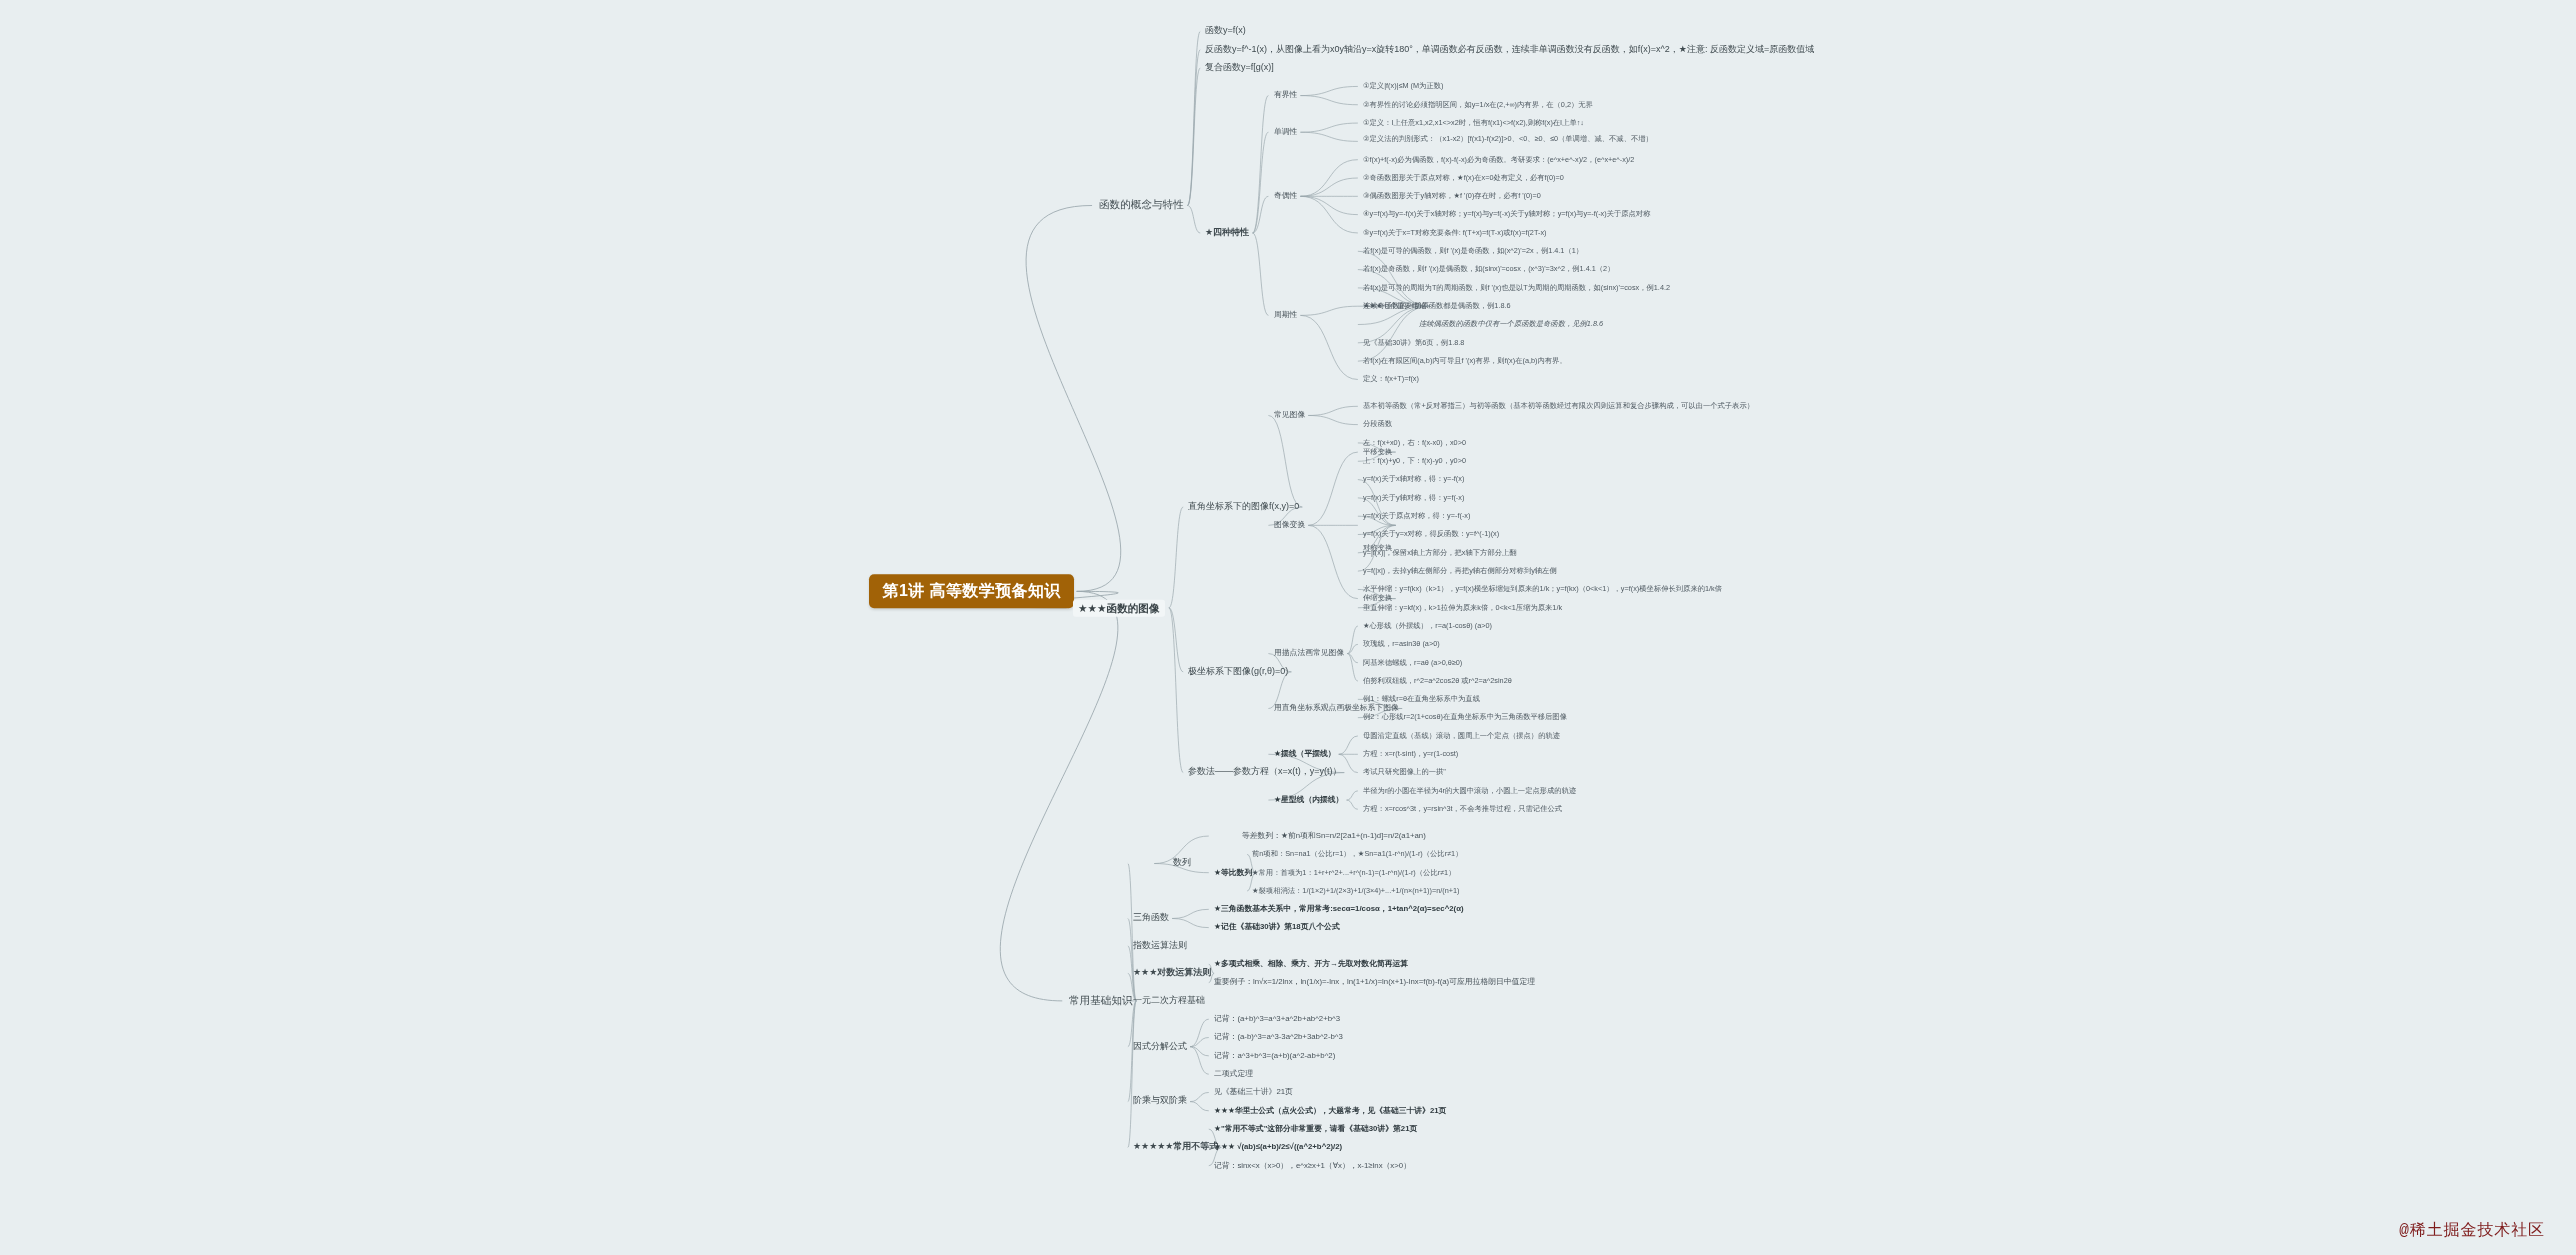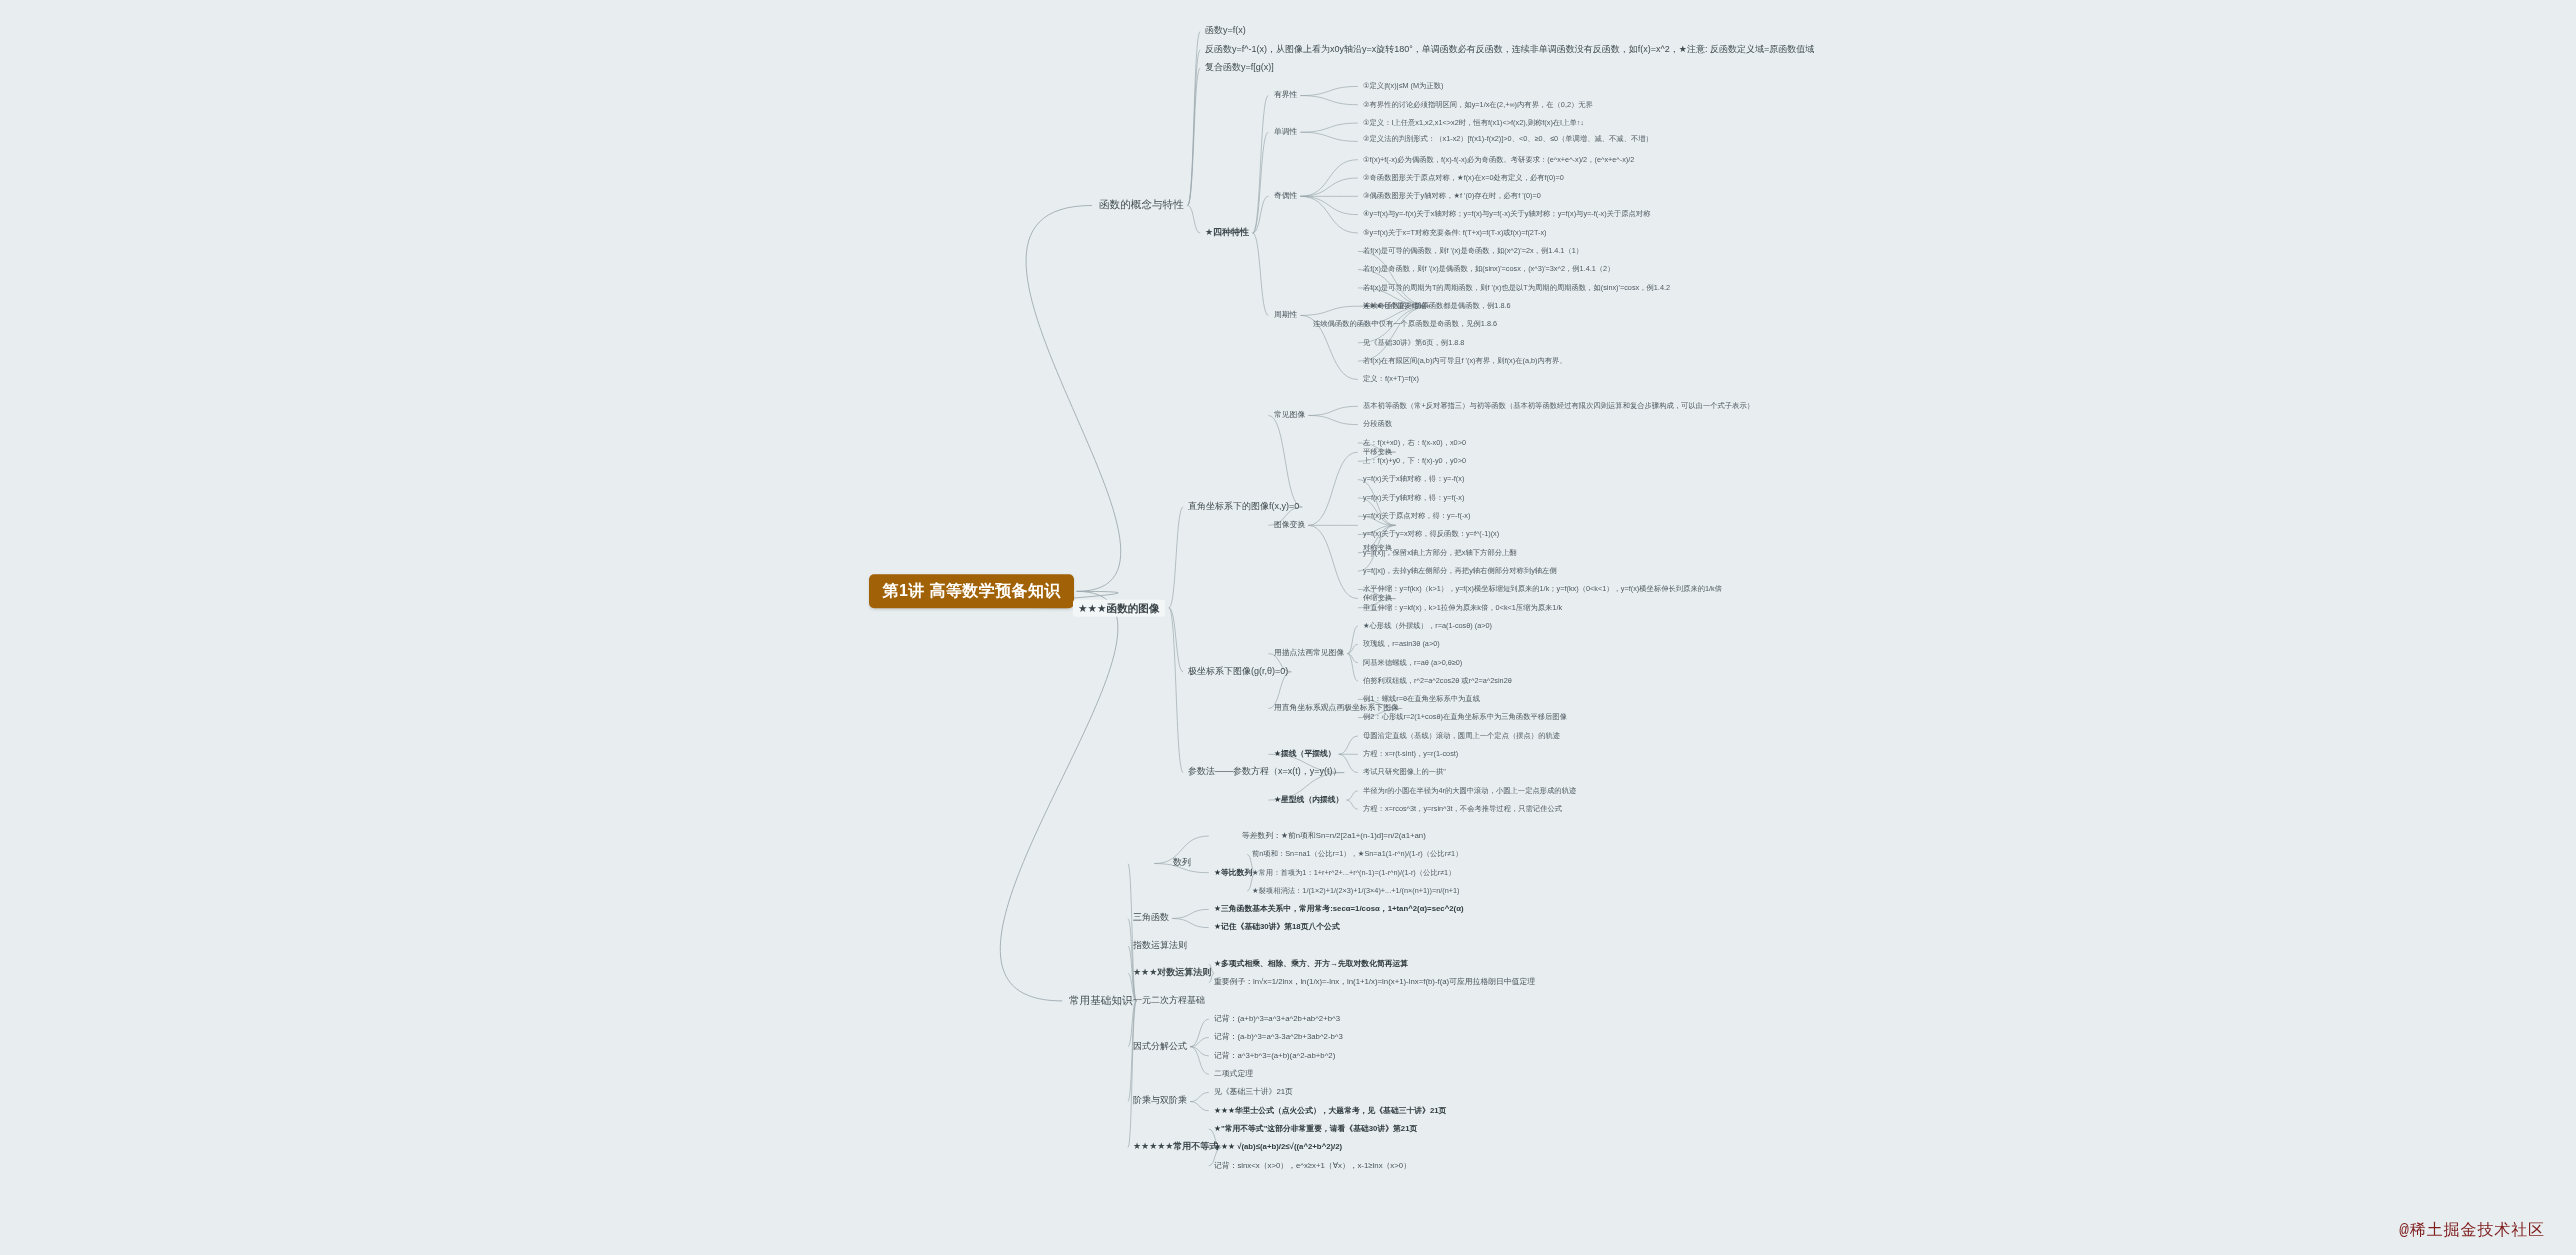--- a/index.html
+++ b/index.html
@@ -154,21 +154,21 @@
       <div class="node t-l4" style="left: 1363px; top: 178px;">②奇函数图形关于原点对称，★f(x)在x=0处有定义，必有f(0)=0</div>
       <div class="node t-l4" style="left: 1363px; top: 196px;">③偶函数图形关于y轴对称，★f '(0)存在时，必有f '(0)=0</div>
       <div class="node t-l4" style="left: 1363px; top: 214px;">④y=f(x)与y=-f(x)关于x轴对称；y=f(x)与y=f(-x)关于y轴对称；y=f(x)与y=-f(-x)关于原点对称</div>
       <div class="node t-l4" style="left: 1363px; top: 233px;">⑤y=f(x)关于x=T对称充要条件: f(T+x)=f(T-x)或f(x)=f(2T-x)</div>
       <div class="node t-l3" style="left: 1274px; top: 315px;">周期性</div>
       <div class="node t-l4 b" style="left: 1363px; top: 306px;">★★★七个重要结论</div>
       <div class="node t-l4" style="left: 1363px; top: 251px;">若f(x)是可导的偶函数，则f '(x)是奇函数，如(x^2)'=2x，例1.4.1（1）</div>
       <div class="node t-l4" style="left: 1363px; top: 269px;">若f(x)是奇函数，则f '(x)是偶函数，如(sinx)'=cosx，(x^3)'=3x^2，例1.4.1（2）</div>
       <div class="node t-l4" style="left: 1363px; top: 288px;">若f(x)是可导的周期为T的周期函数，则f '(x)也是以T为周期的周期函数，如(sinx)'=cosx，例1.4.2</div>
       <div class="node t-l4" style="left: 1363px; top: 306px;">连续奇函数的一切原函数都是偶函数，例1.8.6</div>
-      <div class="node t-l4" style="left: 1313px; top: 324px;">连续偶函数的函数中仅有一个原函数是奇函数，见例1.8.6</div>
+      <div class="node t-l4" style="left: 1419px; top: 324px; font-style: italic;">连续偶函数的函数中仅有一个原函数是奇函数，见例1.8.6</div>
       <div class="node t-l4" style="left: 1363px; top: 343px;">见《基础30讲》第6页，例1.8.8</div>
       <div class="node t-l4" style="left: 1363px; top: 361px;">若f(x)在有限区间(a,b)内可导且f '(x)有界，则f(x)在(a,b)内有界。</div>
       <div class="node t-l4" style="left: 1363px; top: 379px;">定义：f(x+T)=f(x)</div>
       <div class="node t-l1 b" style="left: 1073px; top: 608px;">★★★函数的图像</div>
       <div class="node t-l2" style="left: 1188px; top: 507px;">直角坐标系下的图像f(x,y)=0</div>
       <div class="node t-l3" style="left: 1274px; top: 415px;">常见图像</div>
       <div class="node t-l4" style="left: 1363px; top: 406px;">基本初等函数（常+反对幂指三）与初等函数（基本初等函数经过有限次四则运算和复合步骤构成，可以由一个式子表示）</div>
       <div class="node t-l4" style="left: 1363px; top: 424px;">分段函数</div>
       <div class="node t-l3" style="left: 1274px; top: 525px;">图像变换</div>
       <div class="node t-l4" style="left: 1363px; top: 452px;">平移变换</div>

